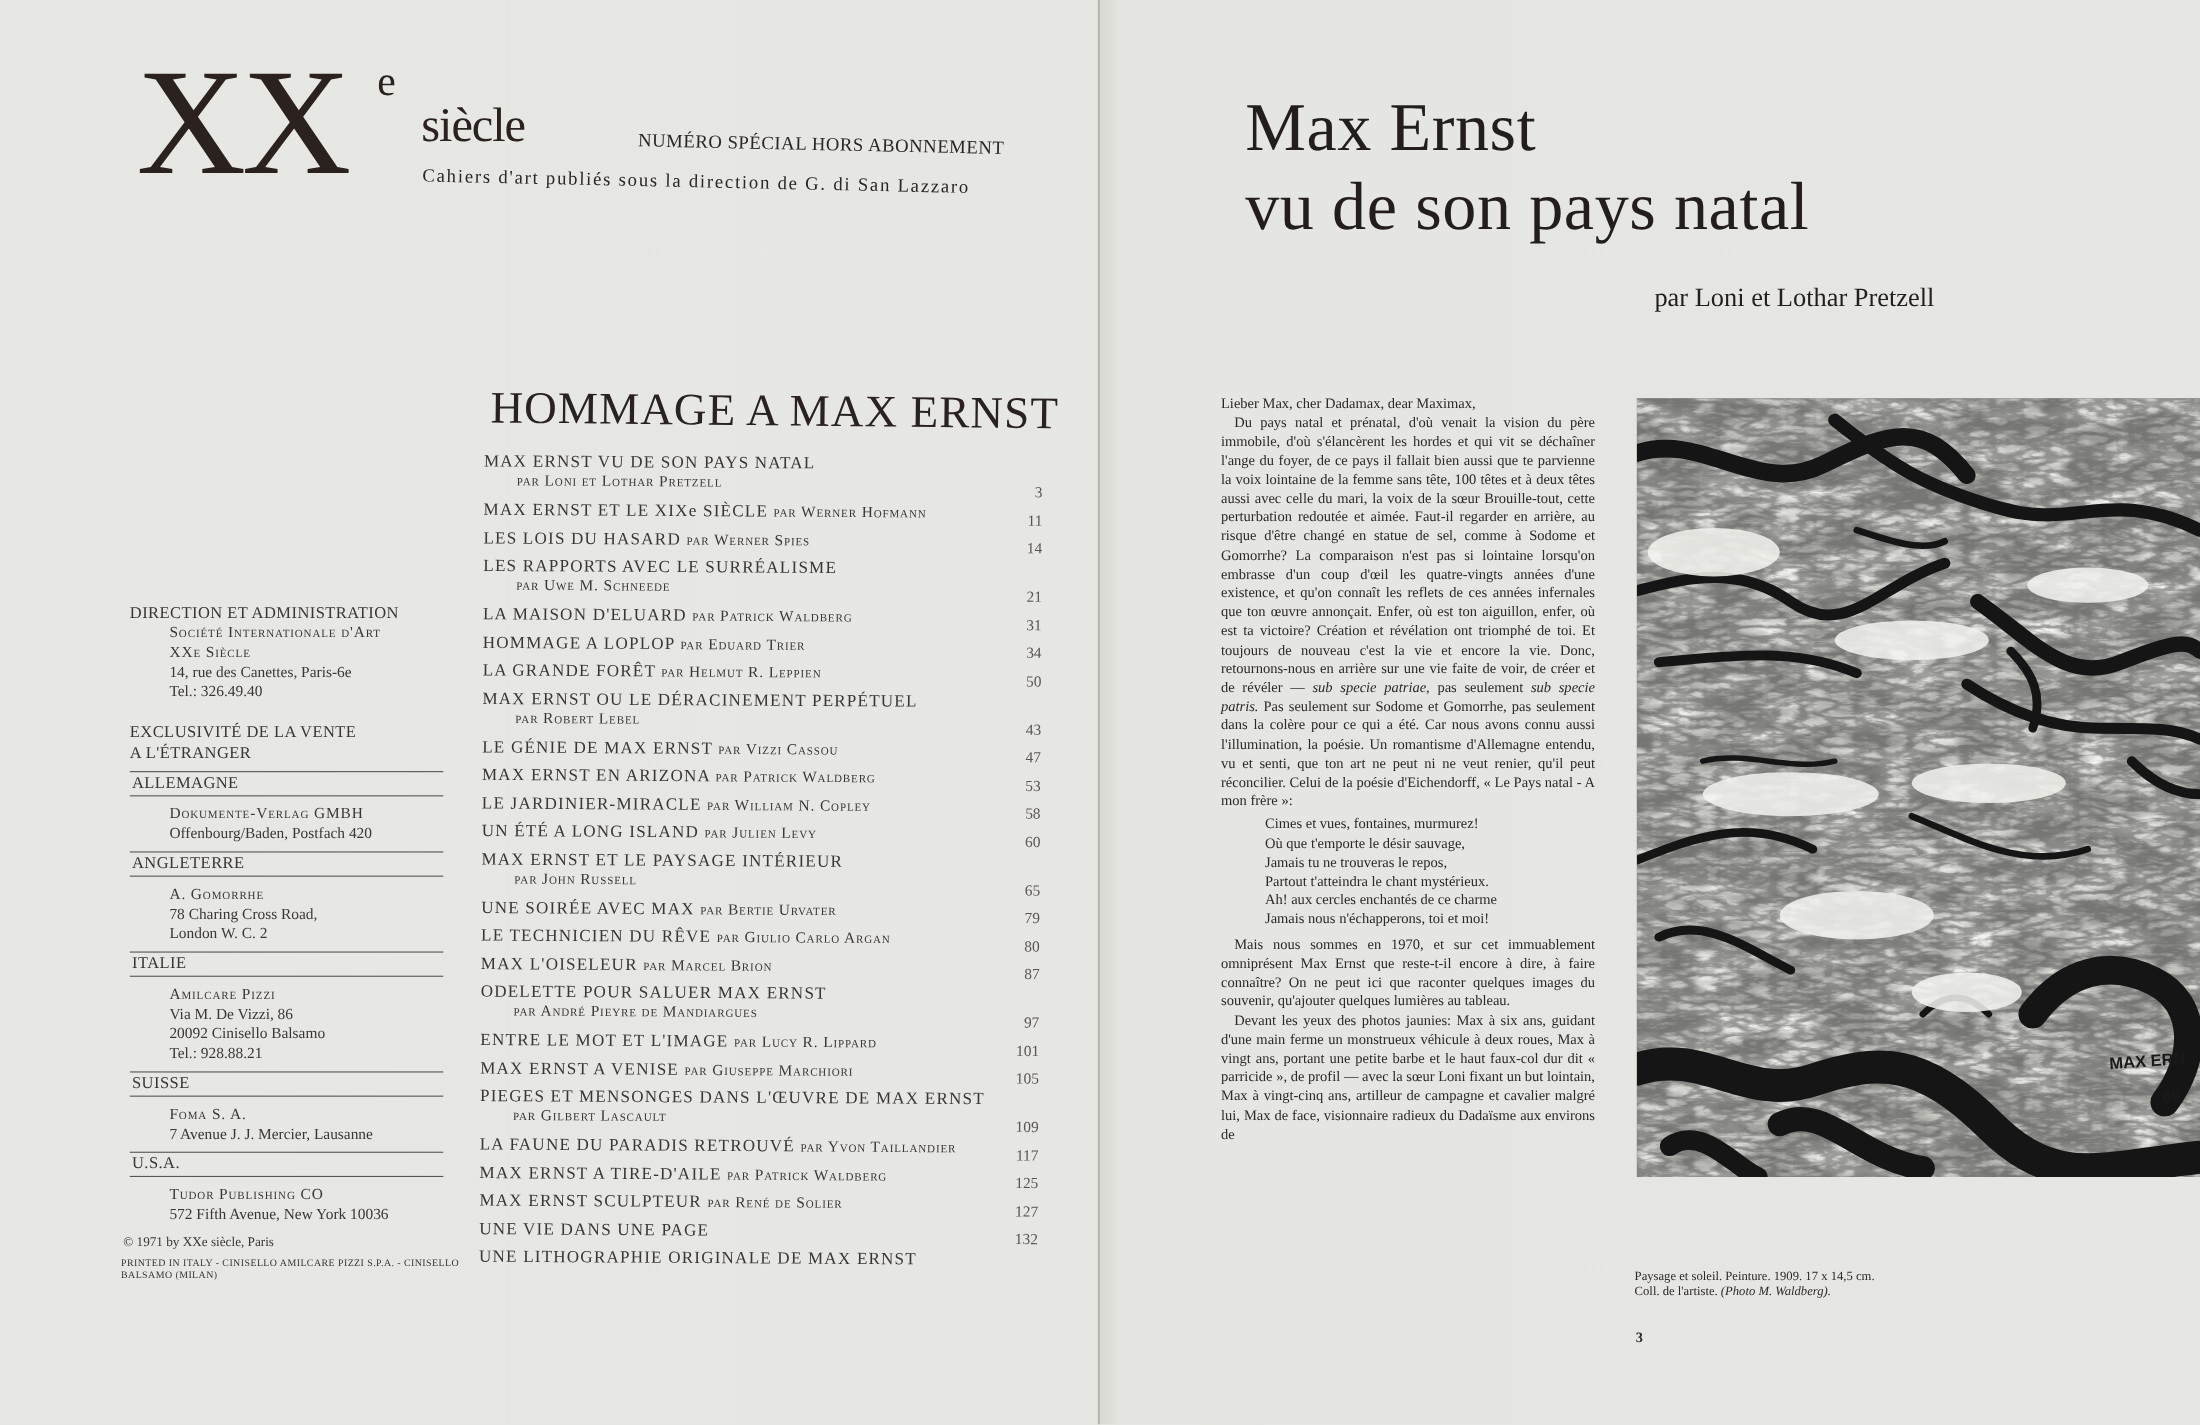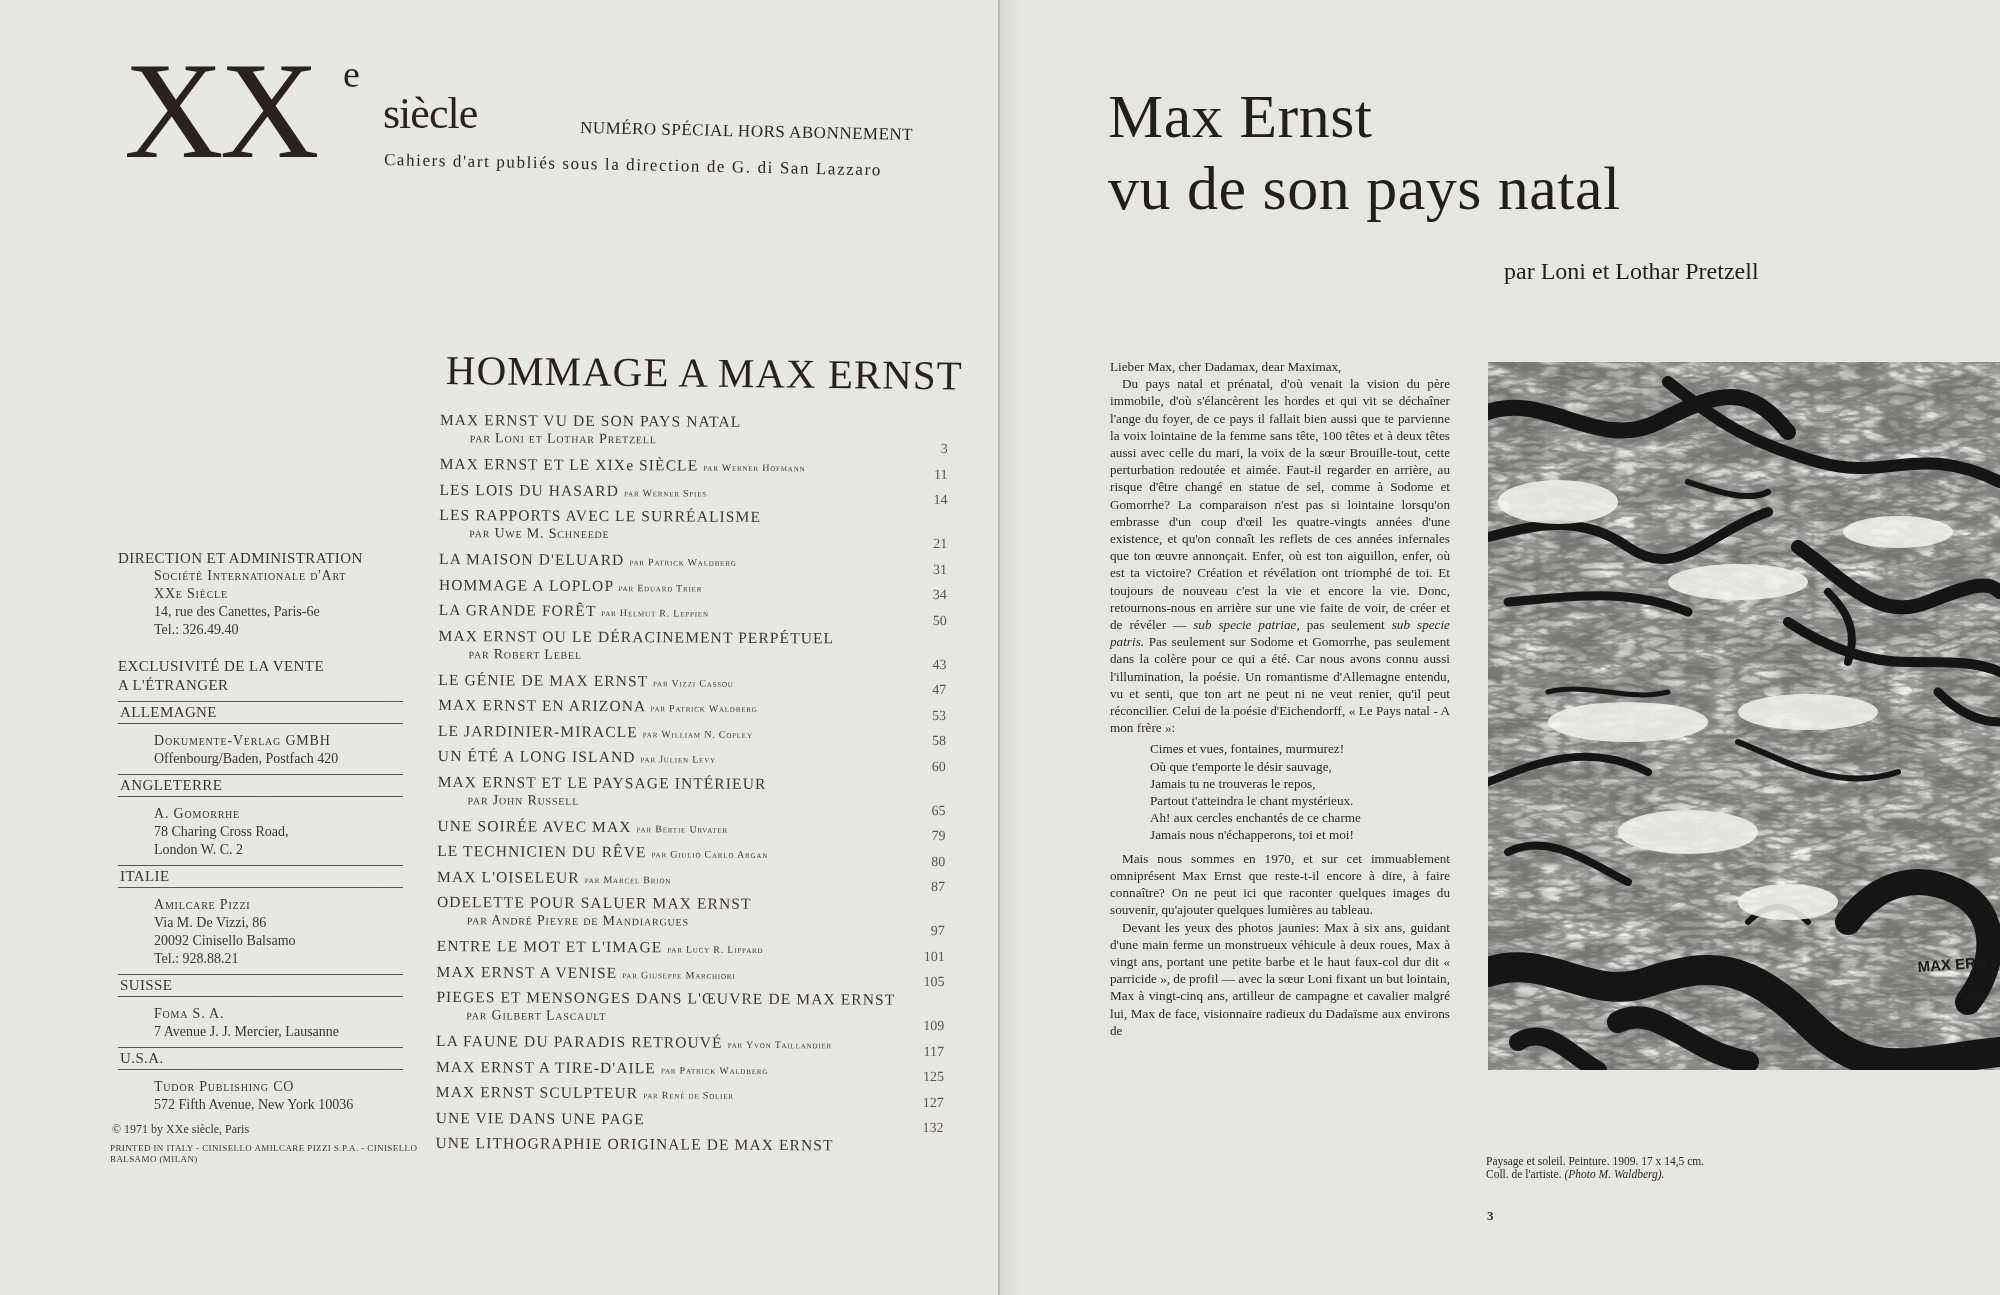--- a/index.html
+++ b/index.html
@@ -30,28 +30,28 @@
   .country { margin-top:6px; border-top:1px solid #555; border-bottom:1px solid #555; padding:2px 0 2px 2px; font-size:15px; letter-spacing:0.4px; }
   .country + .addr { margin-top:8px; margin-bottom:6px; }
   .copyright { position:absolute; left:112px; top:1122px; font-size:12px; color:#3a3634; }
   .printed { position:absolute; left:110px; top:1143px; font-size:9px; line-height:11px; letter-spacing:0.4px; color:#3a3634; width:310px; }
 
   
   .toc-title { position:absolute; left:446px; top:346px; font-size:41px; letter-spacing:1px; color:#2a2220; transform:rotate(0.6deg); transform-origin:left; }
   .toc { position:absolute; left:440px; top:410px; width:500px; list-style:none; margin:0; padding:0; transform:rotate(0.35deg); transform-origin:left top; }
   .toc li { position:relative; font-size:15.5px; letter-spacing:1.1px; color:#3a3634; }
   .toc .t { display:block; line-height:19px; }
-  .toc .by { font-variant:small-caps; font-size:10px; letter-spacing:0.8px; }
+  .toc .by { font-variant:small-caps; font-size:14px; letter-spacing:0.8px; }
   .toc .sub { display:block; padding-left:30px; font-size:14px; line-height:18px; font-variant:small-caps; letter-spacing:0.8px; }
   .toc .pg { position:absolute; right:-8px; bottom:0; font-size:14px; color:#5a5552; letter-spacing:0; }
   .toc li.one { height:25.5px; }
   .toc li.two { height:44px; }
 
   
-  .art-title { position:absolute; left:1108px; top:80px; font-size:62px; line-height:72px; color:#231e1c; letter-spacing:0.5px; }
+  .art-title { position:absolute; left:1132px; top:80px; font-size:62px; line-height:72px; color:#231e1c; letter-spacing:0.5px; }
   .art-author { position:absolute; left:1504px; top:258px; font-size:24px; color:#231e1c; }
   .body-col { position:absolute; left:1110px; top:358px; width:340px; font-size:13.2px; line-height:17.2px; color:#2c2826; text-align:justify; }
   .body-col p { margin:0; text-indent:12px; }
   .body-col p.salute { text-indent:0; }
   .body-col em { font-style:italic; }
   .poem { margin:4px 0 6px 40px; }
   .poem div { line-height:17.2px; }
   .painting { position:absolute; left:1488px; top:362px; width:512px; height:708px; overflow:hidden; background:#8c8c88; }
   .painting svg { display:block; }
   .caption { position:absolute; left:1486px; top:1155px; font-size:11.5px; line-height:13px; color:#2c2826; }

